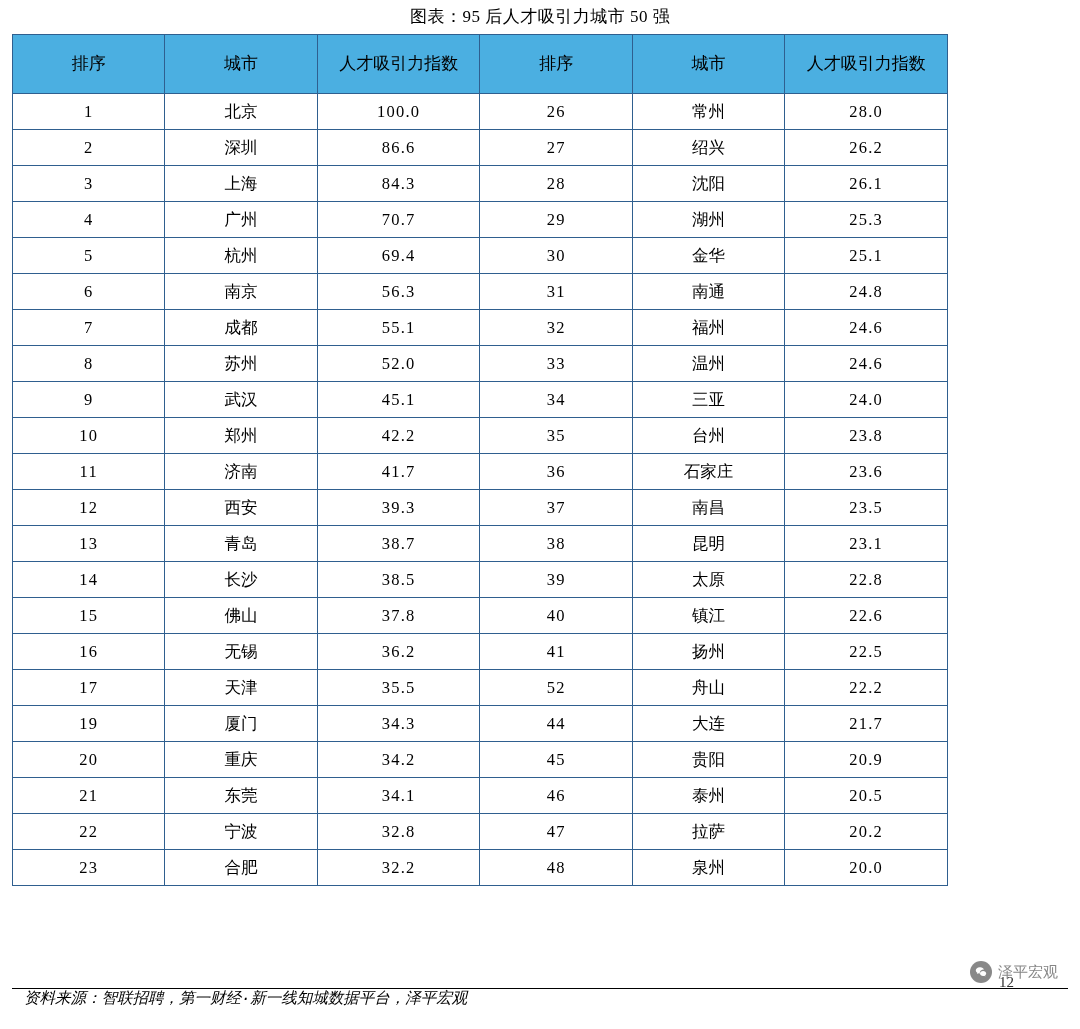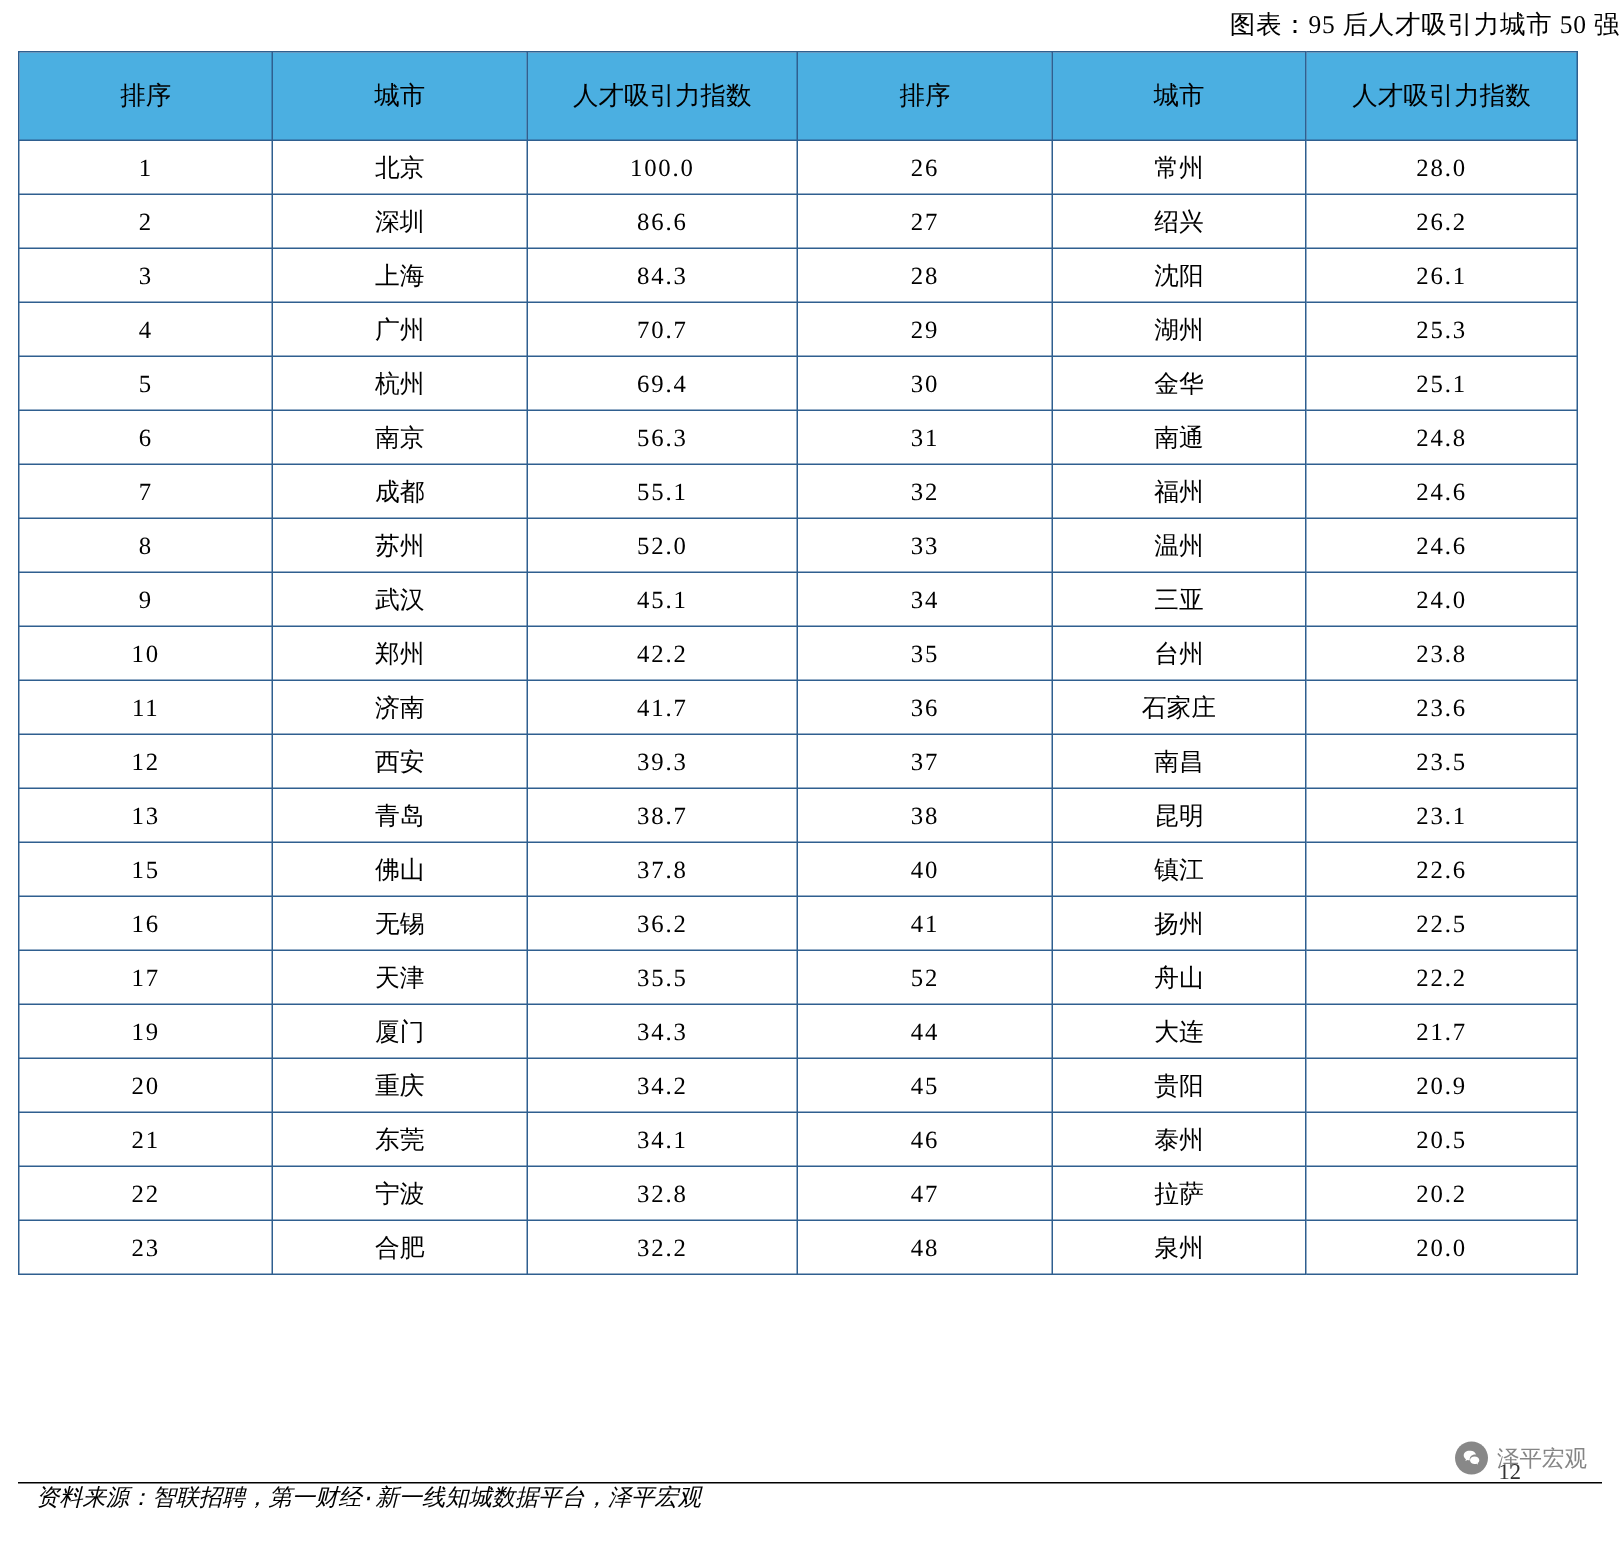--- a/index.html
+++ b/index.html
@@ -15,30 +15,30 @@
     position: relative;
     overflow: hidden;
   }
   .page {
     width: 1080px;
     height: 1029px;
     position: relative;
     box-sizing: border-box;
   }
   .title {
-    text-align: right;
+    text-align: center;
     font-size: 17px;
     font-family: "Liberation Serif", serif;
     padding-top: 5px;
     padding-bottom: 6px;
     letter-spacing: 0.5px;
   }
   table.rank-table {
     border-collapse: collapse;
-    width: 1040px;
+    width: 936px;
     margin: 0 12px;
     table-layout: fixed;
   }
   table.rank-table th,
   table.rank-table td {
     border: 1px solid #2f5f8f;
     text-align: center;
     vertical-align: middle;
     font-size: 16.5px;
     height: 35px;
@@ -235,20 +235,28 @@
         </tr>
         <tr>
           <td class="num">13</td>
           <td>青岛</td>
           <td class="num">38.7</td>
           <td class="num">38</td>
           <td>昆明</td>
           <td class="num">23.1</td>
         </tr>
         <tr>
+          <td class="num">14</td>
+          <td>长沙</td>
+          <td class="num">38.5</td>
+          <td class="num">39</td>
+          <td>太原</td>
+          <td class="num">22.8</td>
+        </tr>
+        <tr>
           <td class="num">15</td>
           <td>佛山</td>
           <td class="num">37.8</td>
           <td class="num">40</td>
           <td>镇江</td>
           <td class="num">22.6</td>
         </tr>
         <tr>
           <td class="num">16</td>
           <td>无锡</td>

